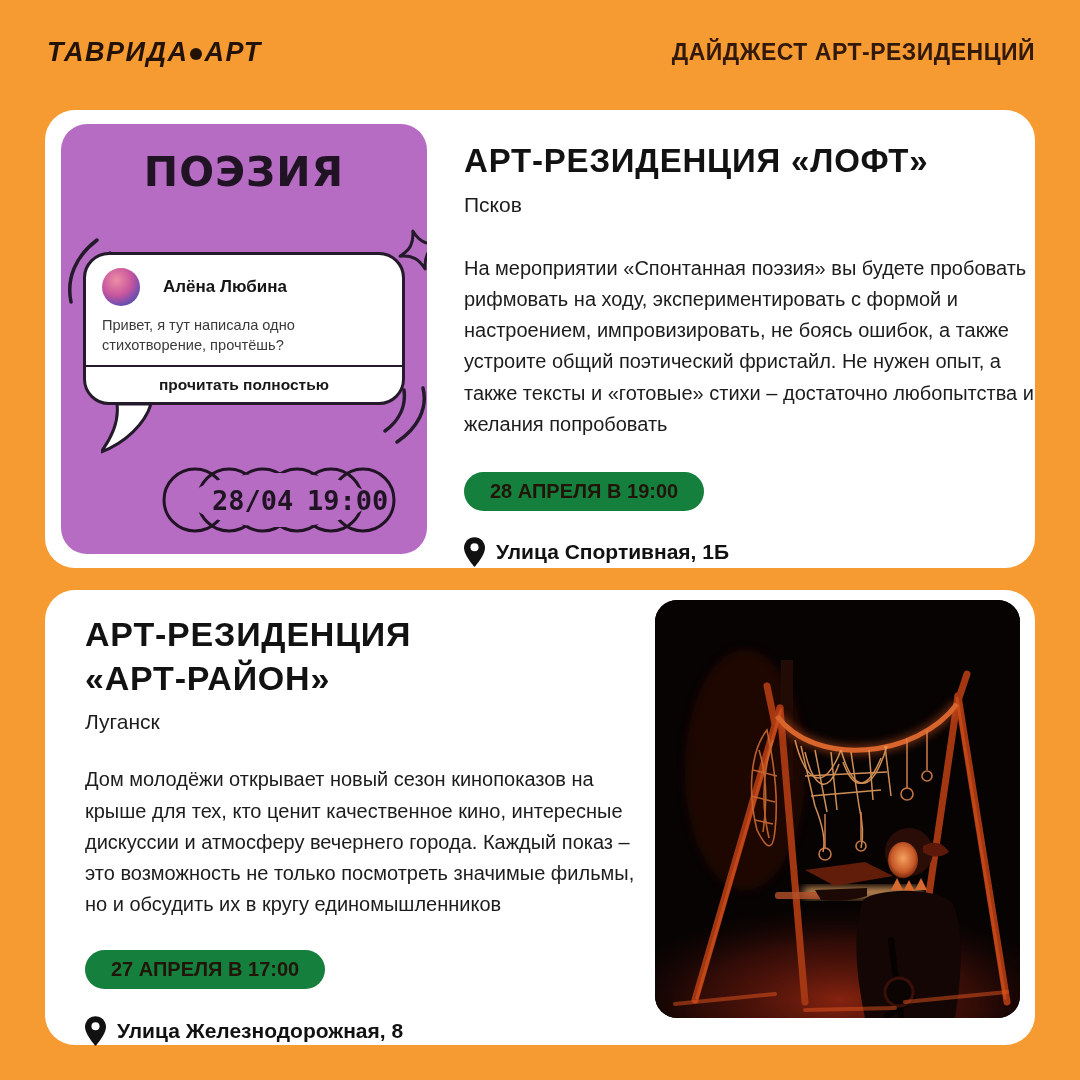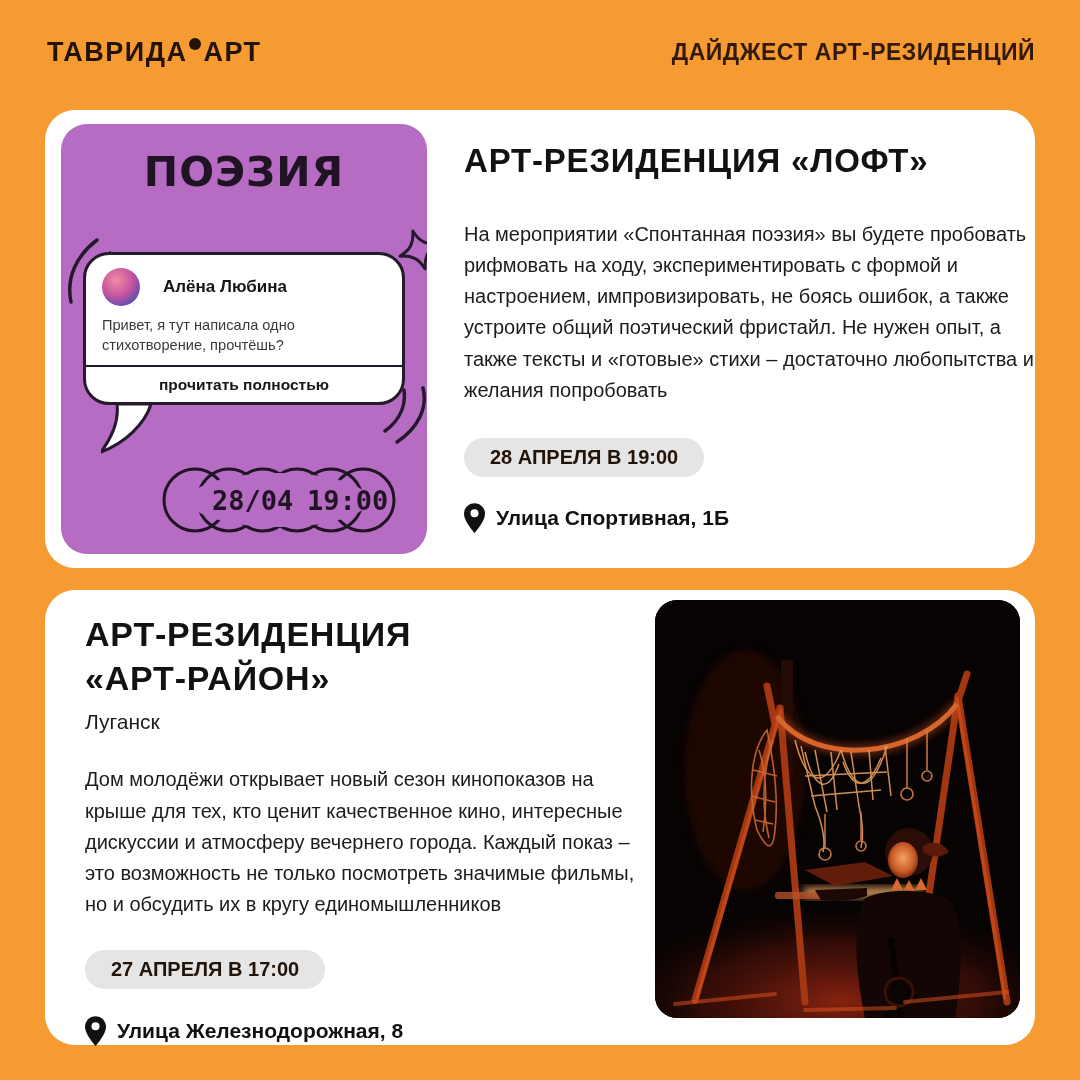--- a/index.html
+++ b/index.html
@@ -5,21 +5,21 @@
   html,body{margin:0;padding:0;background:#F59B32;}
   *{box-sizing:border-box;}
   .canvas{
     position:relative;width:1080px;height:1080px;overflow:hidden;
     background:#F59B32;
     font-family:"Liberation Sans",sans-serif;color:#181818;
   }
   
   .header{position:absolute;left:47px;right:45px;top:30px;height:44px;
     display:flex;justify-content:space-between;align-items:center;}
-  .logo{font-weight:800;font-size:27px;letter-spacing:1.5px;color:#231307;display:flex;align-items:center;}
+  .logo{font-weight:800;font-size:27px;letter-spacing:1.5px;color:#231307;display:flex;align-items:flex-end;font-style:italic;}
   .logo .dot{width:12px;height:12px;border-radius:50%;background:#231307;display:inline-block;
     margin:0 2px;position:relative;top:-8px;}
   .digest-title{font-weight:700;font-size:23px;letter-spacing:.5px;color:#32190B;}
   
   .card{position:absolute;background:#FFFFFF;border-radius:30px;}
   .card1{left:45px;top:110px;width:990px;height:458px;}
   .card2{left:45px;top:590px;width:990px;height:455px;}
   
   .poster{position:absolute;left:16px;top:14px;width:366px;height:430px;
     background:#B76CC4;border-radius:26px;overflow:hidden;}
@@ -40,21 +40,21 @@
   
   .stamp{position:absolute;left:96px;top:328px;}
   .stamp text{font-family:"DejaVu Sans Mono",monospace;font-weight:bold;font-size:27px;fill:#201424;}
   
   .event-col{position:absolute;}
   .ev1{left:419px;top:30px;width:570px;}
   .ev2{left:40px;top:22px;width:560px;}
   .ev-title{font-weight:800;font-size:33px;letter-spacing:.8px;color:#121212;line-height:1.3;}
   .ev-city{font-size:21px;color:#1c1c1c;margin-top:10px;}
   .ev-desc{font-size:20px;line-height:1.56;color:#1c1c1c;margin-top:36px;}
-  .badge{display:inline-block;background:#e5e5e5;border-radius:22px;
+  .badge{display:inline-block;background:#15803d;border-radius:22px;
     padding:8px 26px;font-weight:700;font-size:20px;color:#221408;}
   .loc{display:flex;align-items:center;gap:11px;font-weight:600;font-size:21px;color:#111;}
   .ev1 .badge{margin-top:32px;}
   .ev1 .loc{margin-top:26px;}
   .ev2 .badge{margin-top:30px;}
   .ev2 .loc{margin-top:27px;}
   
   .photo{position:absolute;left:610px;top:10px;width:365px;height:418px;
     border-radius:22px;overflow:hidden;background:#070303;}
 </style>
@@ -117,20 +117,21 @@
           <circle cx="206" cy="48" r="31"></circle>
         </g>
         <ellipse cx="122" cy="48" rx="90" ry="27" fill="#B76CC4"></ellipse>
         <text x="55" y="58">28/04</text>
         <text x="150" y="58">19:00</text>
       </svg>
     </div>
 
     <div class="event-col ev1">
       <div class="ev-title">АРТ-РЕЗИДЕНЦИЯ «ЛОФТ»</div>
+      <div class="ev-city">Псков</div>
       <div class="ev-desc">На мероприятии «Спонтанная поэзия» вы будете пробовать рифмовать на ходу, экспериментировать с формой и настроением, импровизировать, не боясь ошибок, а также устроите общий поэтический фристайл. Не нужен опыт, а также тексты и «готовые» стихи – достаточно любопытства и желания попробовать</div>
       <div><span class="badge">28 АПРЕЛЯ В 19:00</span></div>
       <div class="loc">
         <svg width="21" height="30" viewBox="0 0 24 34">
           <path d="M12 0C5.4 0 0 5.4 0 12c0 9 12 22 12 22s12-13 12-22C24 5.4 18.6 0 12 0z" fill="#111"></path>
           <circle cx="12" cy="11.5" r="4.6" fill="#fff"></circle>
         </svg>
         <span>Улица Спортивная, 1Б</span>
       </div>
     </div>

